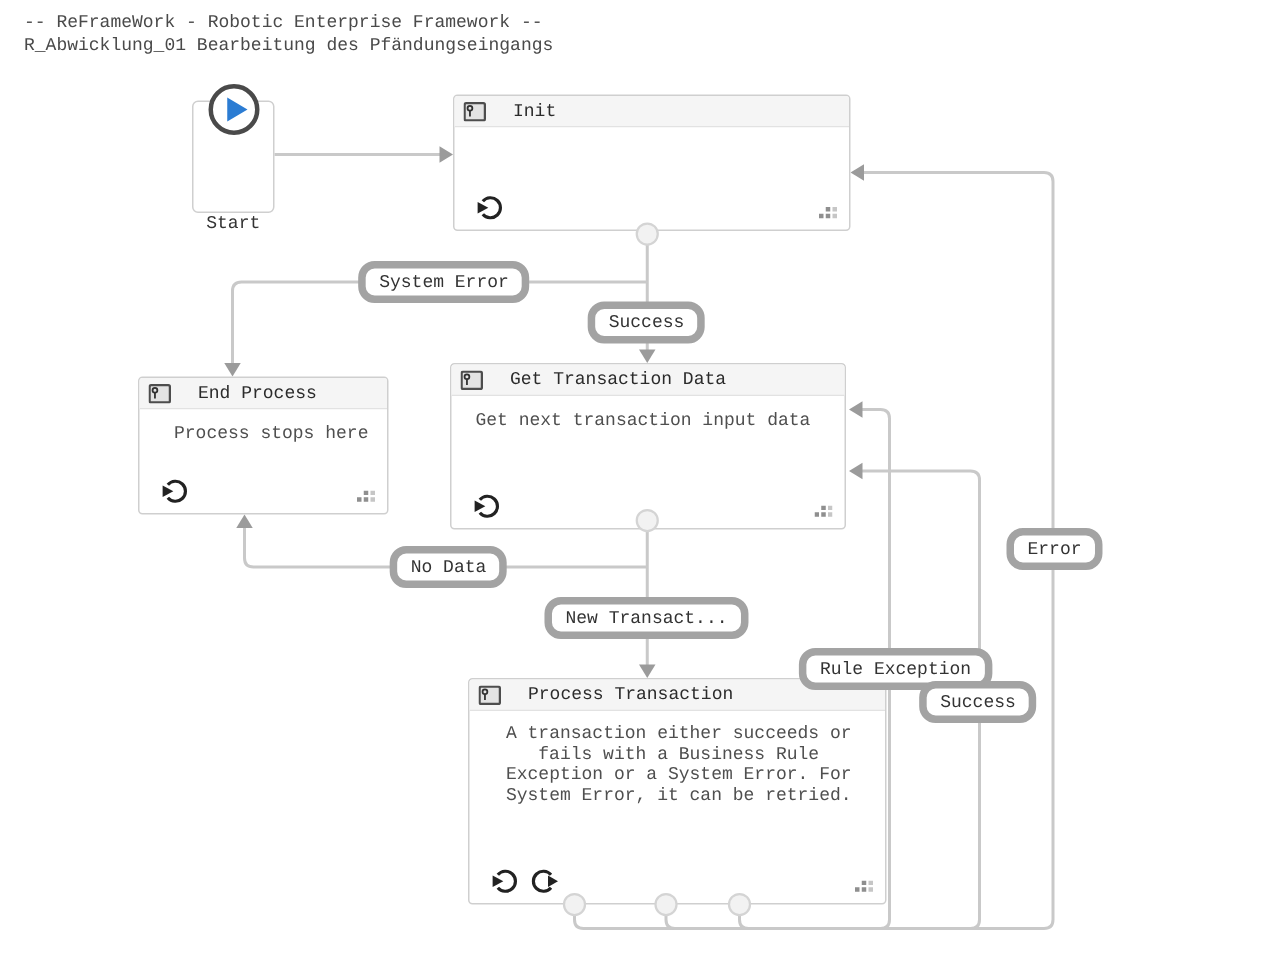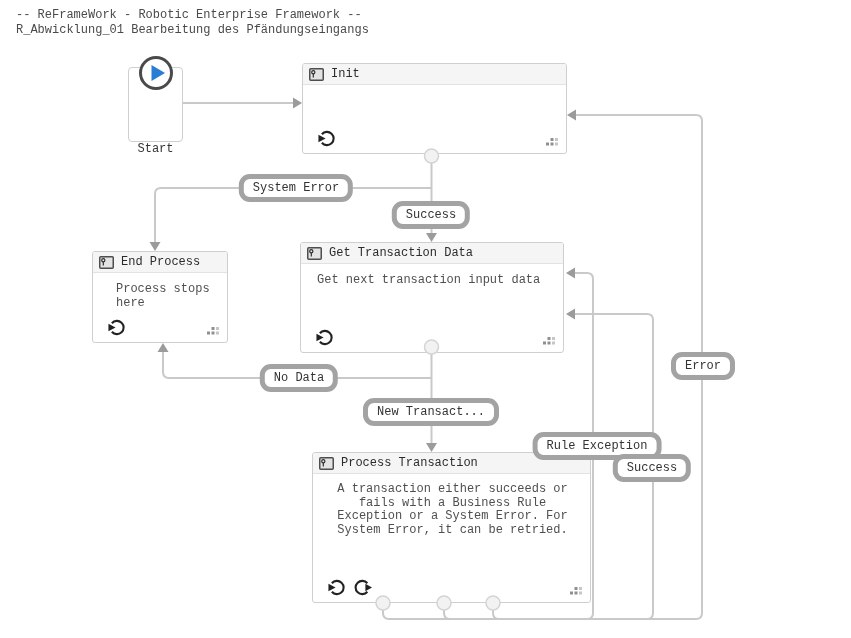--- a/index.html
+++ b/index.html
@@ -5,21 +5,21 @@
   html,body{margin:0;padding:0;background:#fff;}
   .canvas{position:relative;width:851px;height:638px;background:#ffffff;overflow:hidden;
           font-family:Liberation Mono, monospace;}
   .doc-title{position:absolute;left:16px;top:8px;font-size:12px;line-height:15px;color:#4a4a4a;}
   svg.layer{position:absolute;left:0;top:0;}
   .edges{z-index:0;}
   .overlay{z-index:3;pointer-events:none;}
   .node{position:absolute;background:#fff;border:1px solid #cfcfcf;border-radius:3px;
         box-sizing:border-box;z-index:1;}
   .node-header{height:20px;background:#f5f5f5;border-bottom:1px solid #e2e2e2;
-               display:flex;align-items:center;gap:7px;padding:0 6px;border-radius:2px 2px 0 0;}
+               display:flex;align-items:center;gap:18px;padding:0 6px;border-radius:2px 2px 0 0;}
   .node-title{font-size:12px;color:#2b2b2b;white-space:nowrap;overflow:hidden;}
   .node-body{font-size:12px;color:#4f4f4f;line-height:13.5px;padding:10px 10px 0 23px;}
   .node-body.tight{padding-left:16px;padding-right:14px;padding-top:9px;text-align:center;}
   .node-foot{position:absolute;left:14px;bottom:5px;display:flex;gap:7px;align-items:center;}
   .grip{position:absolute;right:8px;bottom:7px;line-height:0;}
   .start-node{position:absolute;left:128px;top:67px;width:55px;height:75px;background:#fff;
               border:1px solid #cfcfcf;border-radius:4px;box-sizing:border-box;z-index:1;
               display:flex;flex-direction:column;align-items:center;justify-content:center;gap:3px;}
   .start-label{font-size:12px;color:#333;margin-top:47px;}
   .pill{position:absolute;transform:translate(-50%,-50%);background:#fff;border:5px solid #a3a3a3;
@@ -92,21 +92,21 @@
       <svg width="12" height="8" viewBox="0 0 12 8">
         <rect x="4.5" y="0" width="3" height="3" fill="#8f8f8f"></rect>
           <rect x="9" y="0" width="3" height="3" fill="#c6c6c6"></rect>
         <rect x="0" y="4.5" width="3" height="3" fill="#8f8f8f"></rect>
           <rect x="4.5" y="4.5" width="3" height="3" fill="#8f8f8f"></rect>
           <rect x="9" y="4.5" width="3" height="3" fill="#c6c6c6"></rect>
       </svg>
     </span>
   </div>
 
-  <div class="node" style="left:92px;top:251px;width:136px;height:92px">
+  <div class="node" style="left:92px;top:251px;width:167px;height:92px">
     <div class="node-header">
       <span class="icon">
         <svg width="15" height="13" viewBox="0 0 15 13">
           <rect x="0.75" y="0.75" width="13.5" height="11.5" rx="1" fill="#e3e3e3" stroke="#4d4d4d" stroke-width="1.5"></rect>
           <circle cx="4.3" cy="4.2" r="1.6" fill="none" stroke="#303030" stroke-width="1.2"></circle>
           <line x1="4.3" y1="5.8" x2="4.3" y2="9.6" stroke="#303030" stroke-width="1.2"></line>
         </svg>
       </span>
       <span class="node-title">End Process</span>
     </div>

